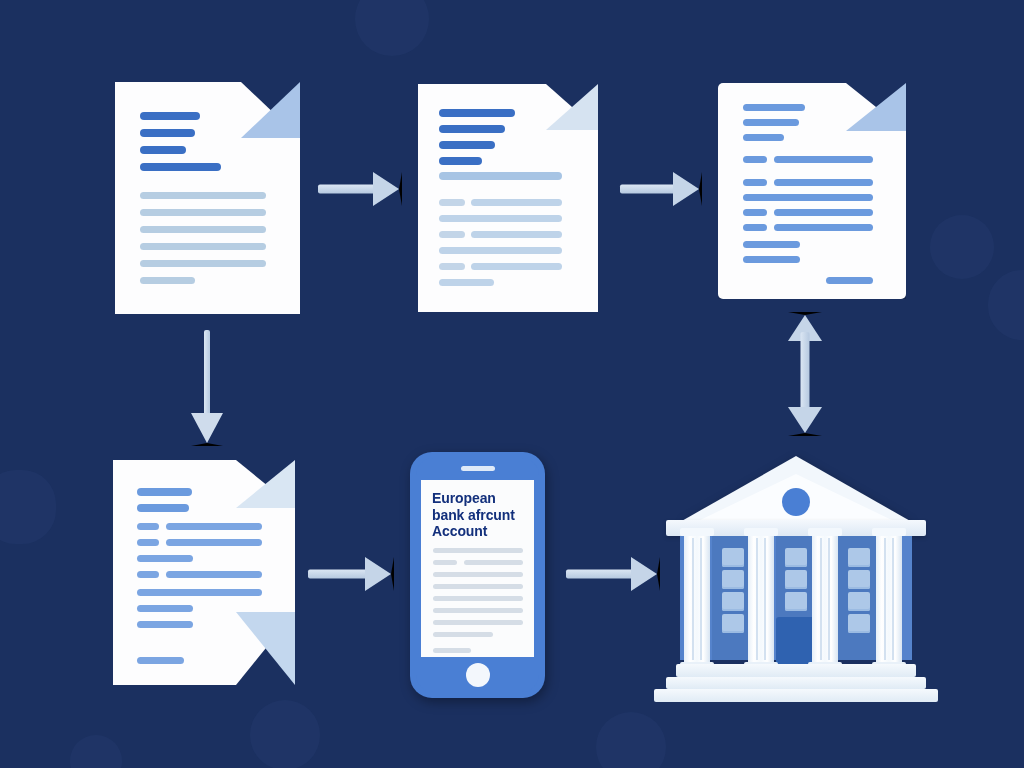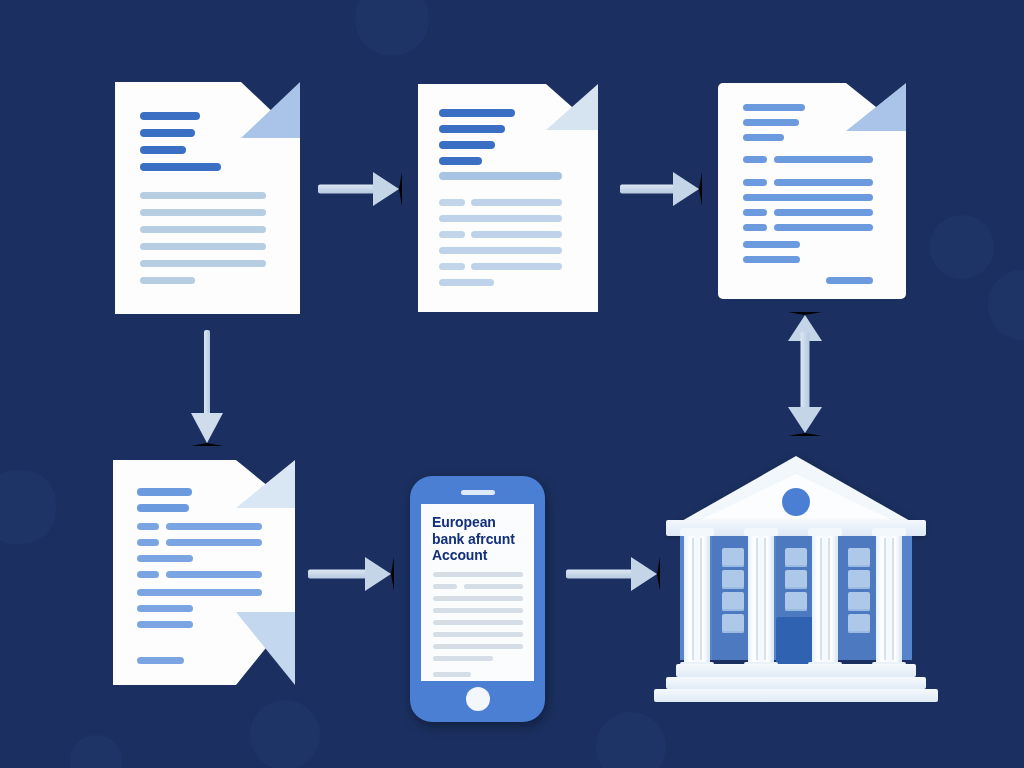--- a/index.html
+++ b/index.html
@@ -56,21 +56,21 @@
     border-left:17px solid transparent;border-right:17px solid transparent;
     border-top:26px solid #c5d5e8;
   }
   .arrow-v.thin .shaft{width:6px;}
   .arrow-v.thin .head-dn{
     border-left:16px solid transparent;border-right:16px solid transparent;
     border-top:30px solid #cfdcec;
   }
 
   
-  #phone{position:absolute;left:410px;top:476px;width:135px;height:246px;border-radius:19px;}
+  #phone{position:absolute;left:410px;top:452px;width:135px;height:246px;border-radius:19px;}
   #phone .frame{
     position:absolute;inset:0;border-radius:22px;
     background:#4a7fd4;
     box-shadow:2px 4px 12px rgba(0,0,0,.35);
   }
   #phone .bezel{
     position:absolute;left:6px;top:6px;right:6px;bottom:6px;border-radius:17px;
     background:#4a7fd4;
   }
   #phone .speaker{

